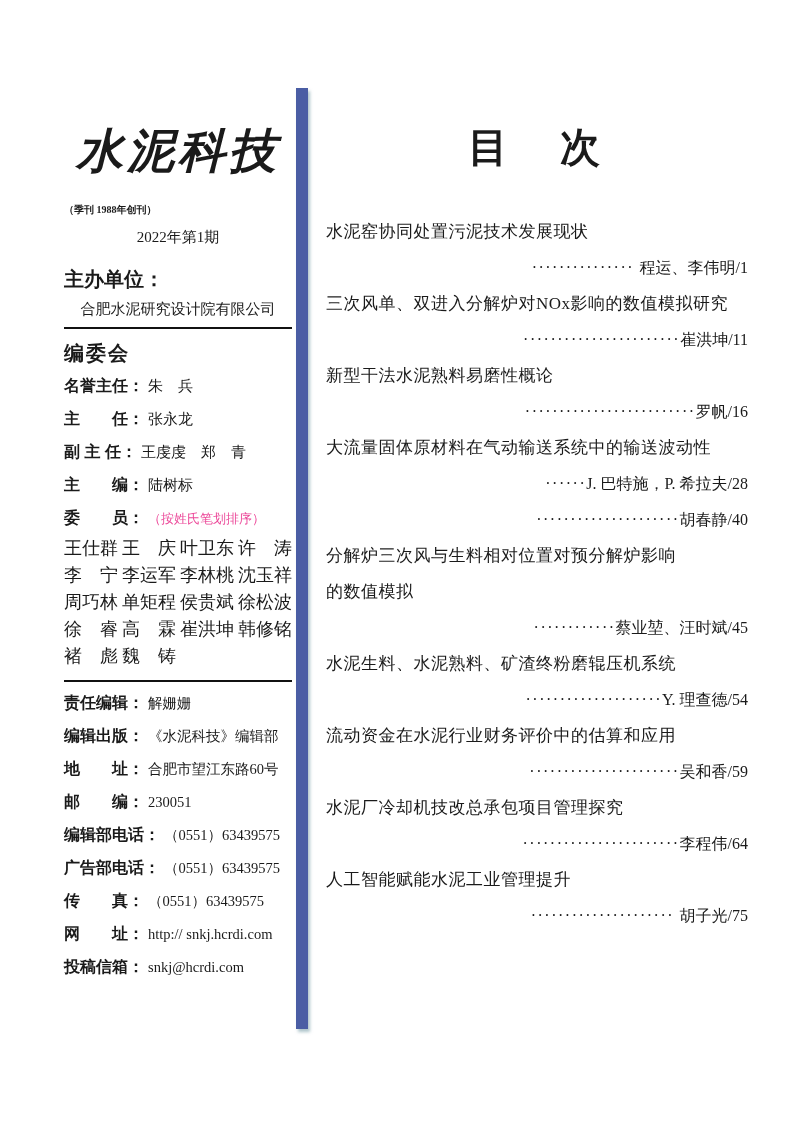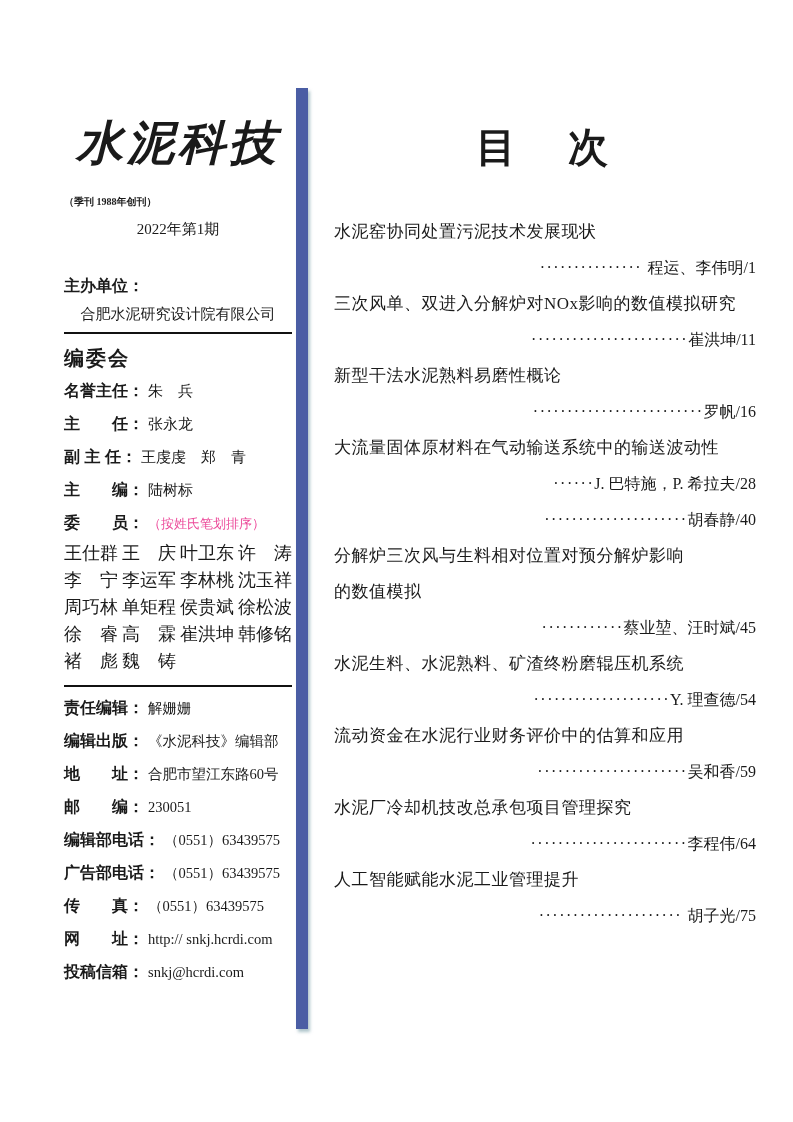--- a/index.html
+++ b/index.html
@@ -6,35 +6,35 @@
   .page{
     position:relative;
     width:793px;height:1122px;
     background:#ffffff;
     font-family:"Liberation Serif","DejaVu Serif",serif;
     color:#1a1a1a;
     overflow:hidden;
   }
   
   .left-col{
-    position:absolute;left:64px;top:4px;width:228px;
+    position:absolute;left:64px;top:12px;width:228px;
   }
   .jtitle{
     margin-top:103px;
     font-family:"Liberation Serif","DejaVu Serif",serif;
     font-weight:bold;font-style:italic;
     font-size:47px;line-height:72px;
     letter-spacing:4px;text-align:center;white-space:nowrap;
   }
   .jsub{margin-top:12px;font-size:10px;line-height:22px;text-align:left;font-weight:bold;}
   .jissue{margin-top:5px;font-size:15px;line-height:22px;text-align:center;}
   .org-label{
-    margin-top:35px;
-    font-family:Liberation Sans, sans-serif;
-    font-weight:bold;font-size:16px;line-height:22px;
+    margin-top:22px;
+    font-family:Liberation Mono, monospace;
+    font-weight:bold;font-size:20px;line-height:22px;
   }
   .org-value{margin-top:7px;font-size:15px;line-height:20px;text-align:center;}
   .rule{
     border:none;border-top:2.5px solid #111;
     margin:8px 0 0 0;width:100%;
   }
   .board-heading{
     margin-top:12px;
     font-family:"Liberation Sans","DejaVu Sans",sans-serif;
     font-weight:bold;font-size:20px;line-height:24px;letter-spacing:2px;
@@ -59,21 +59,21 @@
   }
   .info-value{padding-left:4px;font-size:14.5px;}
   .rule2{border:none;border-top:2.5px solid #111;margin:14px 0 0 0;width:100%;}
   
   .vbar{
     position:absolute;left:296px;top:88px;width:12px;height:941px;
     background:#4a5da4;
     box-shadow:2px 3px 3px rgba(110,150,160,0.55);
   }
   
-  .right-col{position:absolute;left:334px;top:0;width:422px;}
+  .right-col{position:absolute;left:326px;top:0;width:422px;}
   .toc-heading{
     margin-top:122px;text-align:center;
     font-weight:bold;font-size:40px;line-height:52px;letter-spacing:6px;
   }
   .toc-list{margin-top:40px;}
   .toc-title{
     font-size:17px;line-height:36px;letter-spacing:0.5px;
     white-space:nowrap;
   }
   .toc-author-line{

